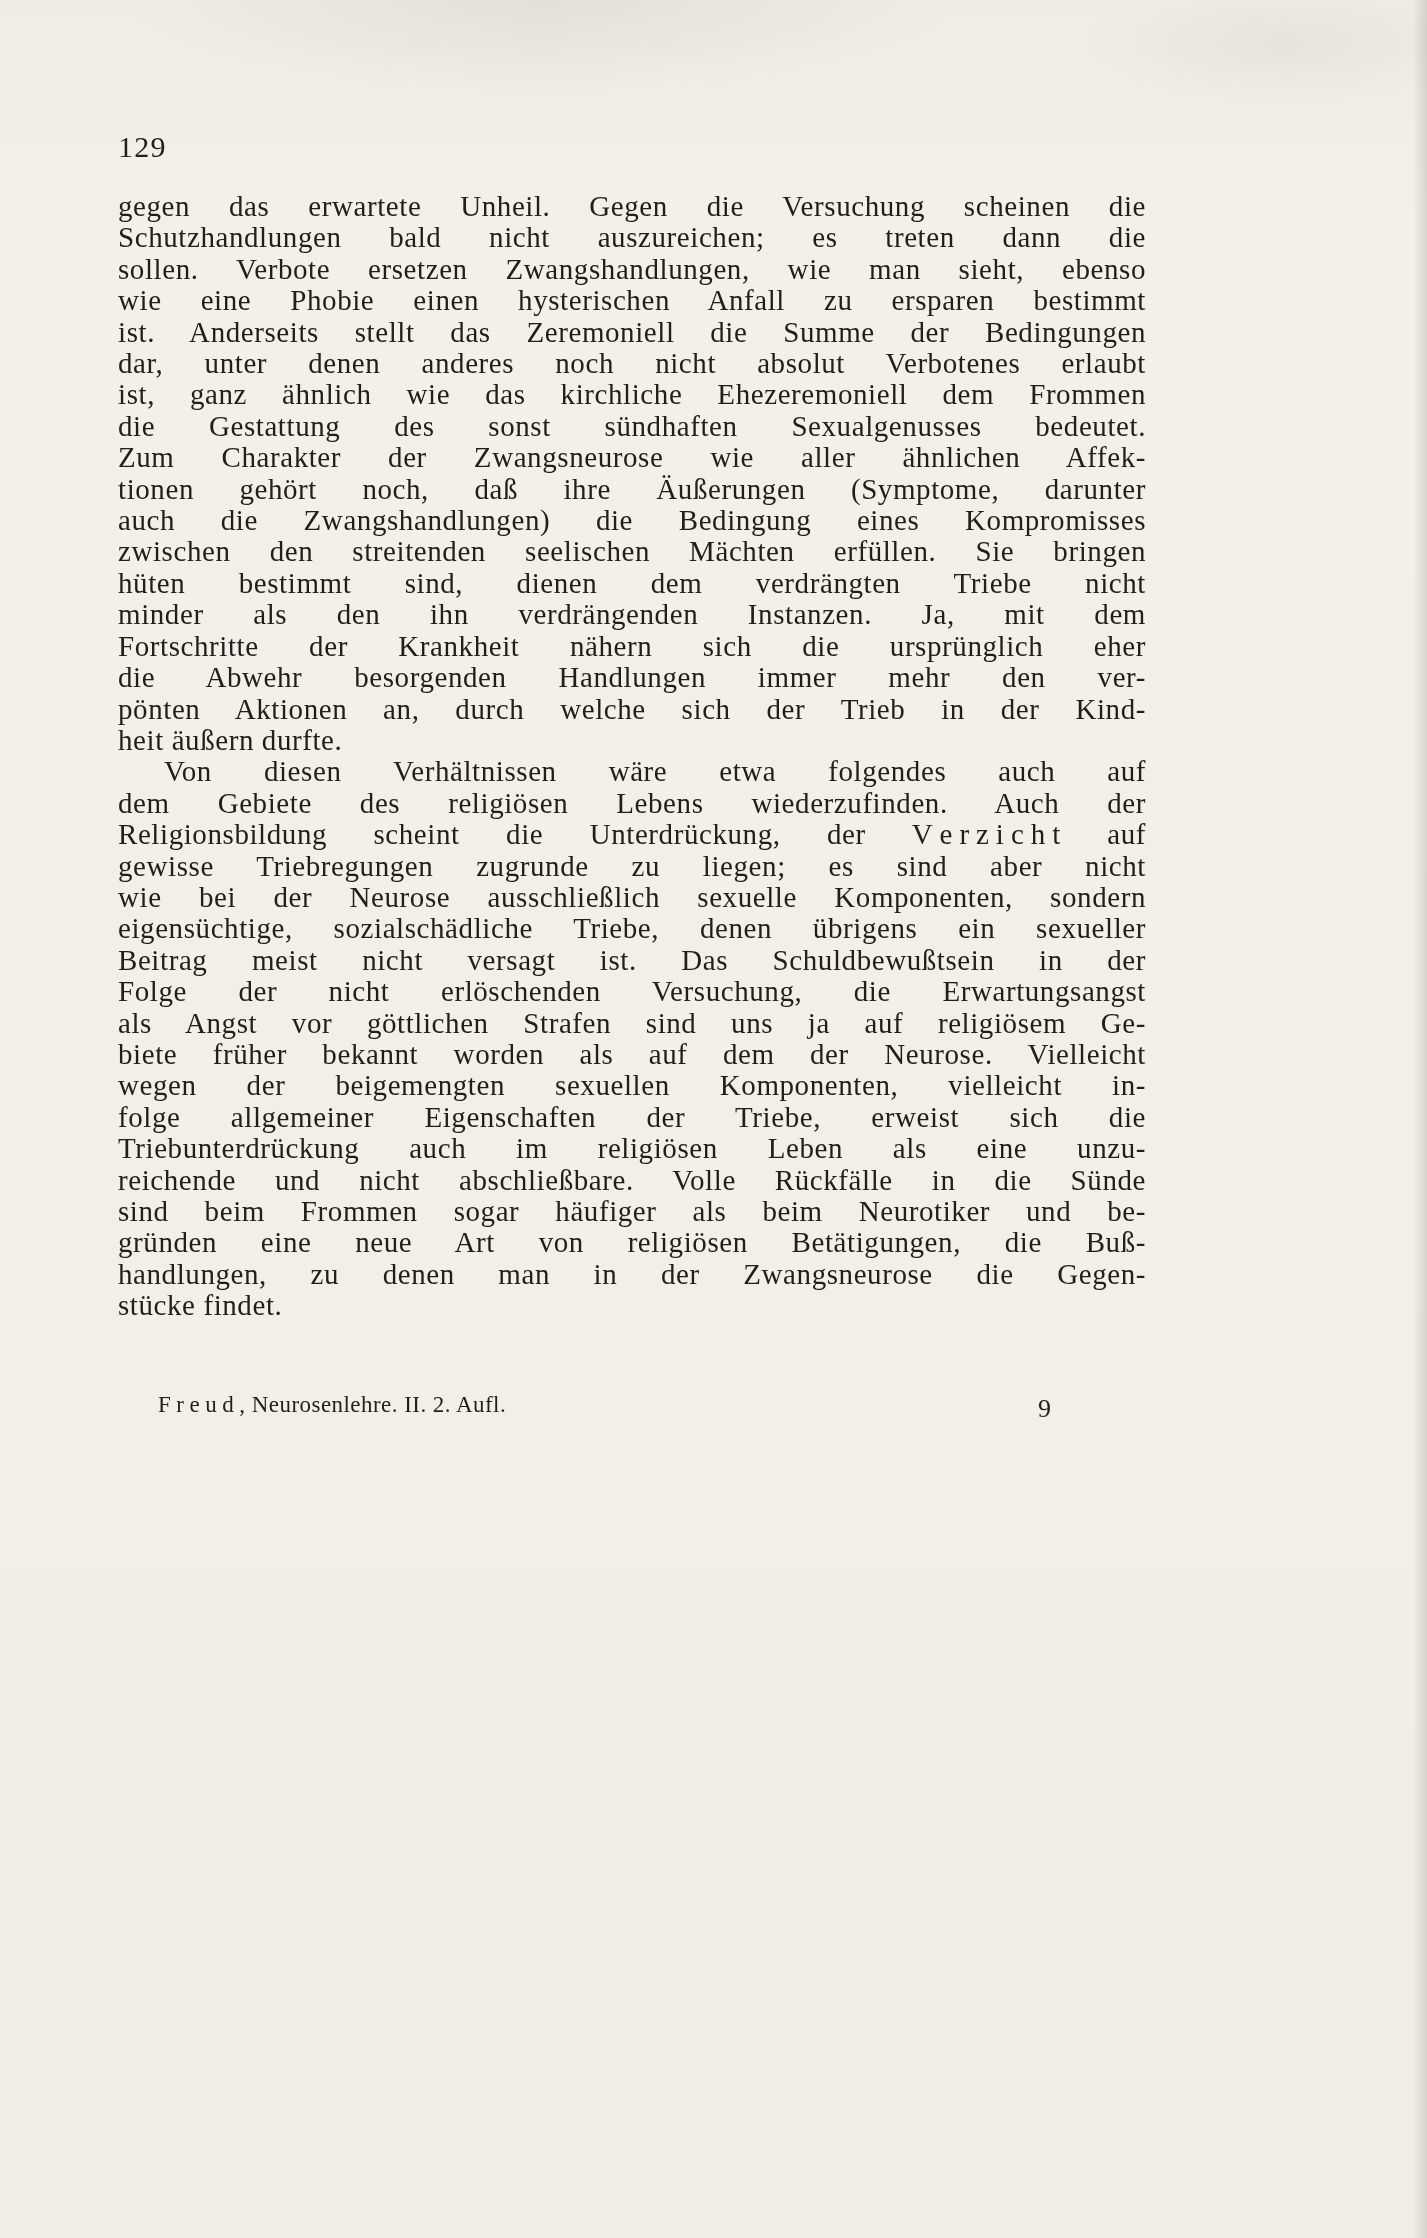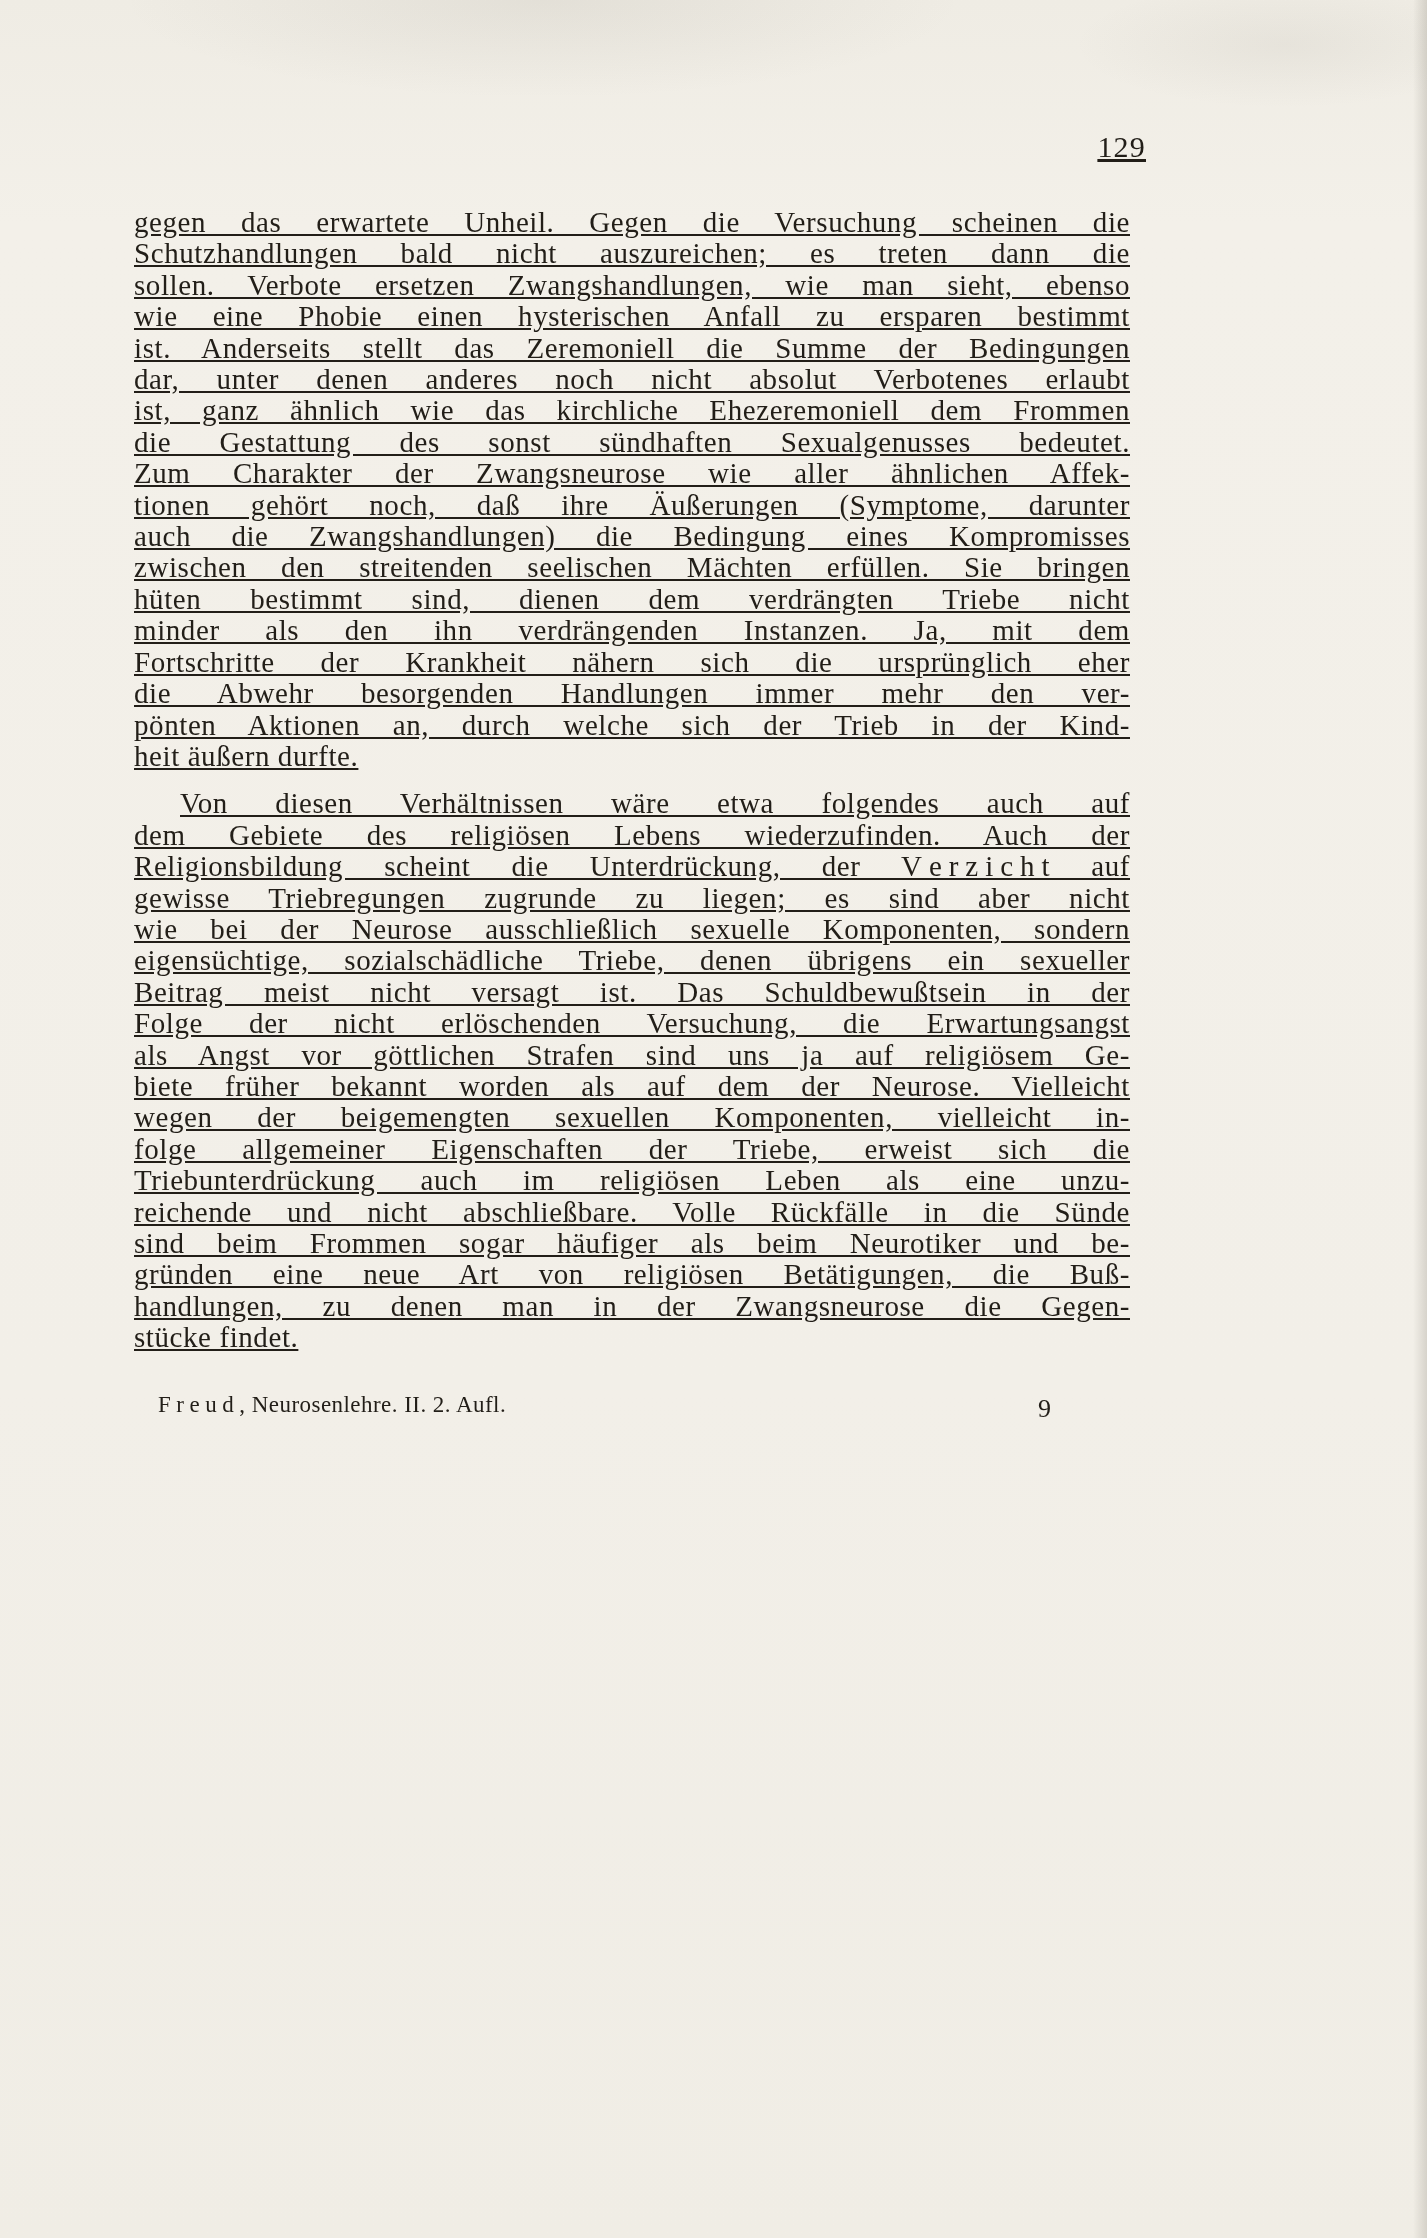--- a/index.html
+++ b/index.html
@@ -23,37 +23,35 @@
     width: 14px; height: 100%;
     background: linear-gradient(90deg, transparent, rgba(90,84,72,0.18));
     pointer-events: none;
   }
 
   .page-number {
     position: absolute;
     top: 130px;
     left: 118px;
     width: 1028px;
-    text-align: right;
     font-size: 30px;
     letter-spacing: 0.04em;
-    text-decoration: underline;
   }
 
   .text-block {
     position: absolute;
     top: 191px;
     left: 118px;
     width: 1028px;
     font-size: 29px;
     line-height: 31.4px;
     letter-spacing: 0.02em;
   }
 
-  .paragraph { margin: 16px; text-decoration: underline; }
+  .paragraph { margin: 0; }
 
   .line {
     text-align: justify;
     text-align-last: justify;
     white-space: normal;
   }
   .line-last { text-align-last: left; }
   .line-indent { text-indent: 46px; }
 
   .footer {

